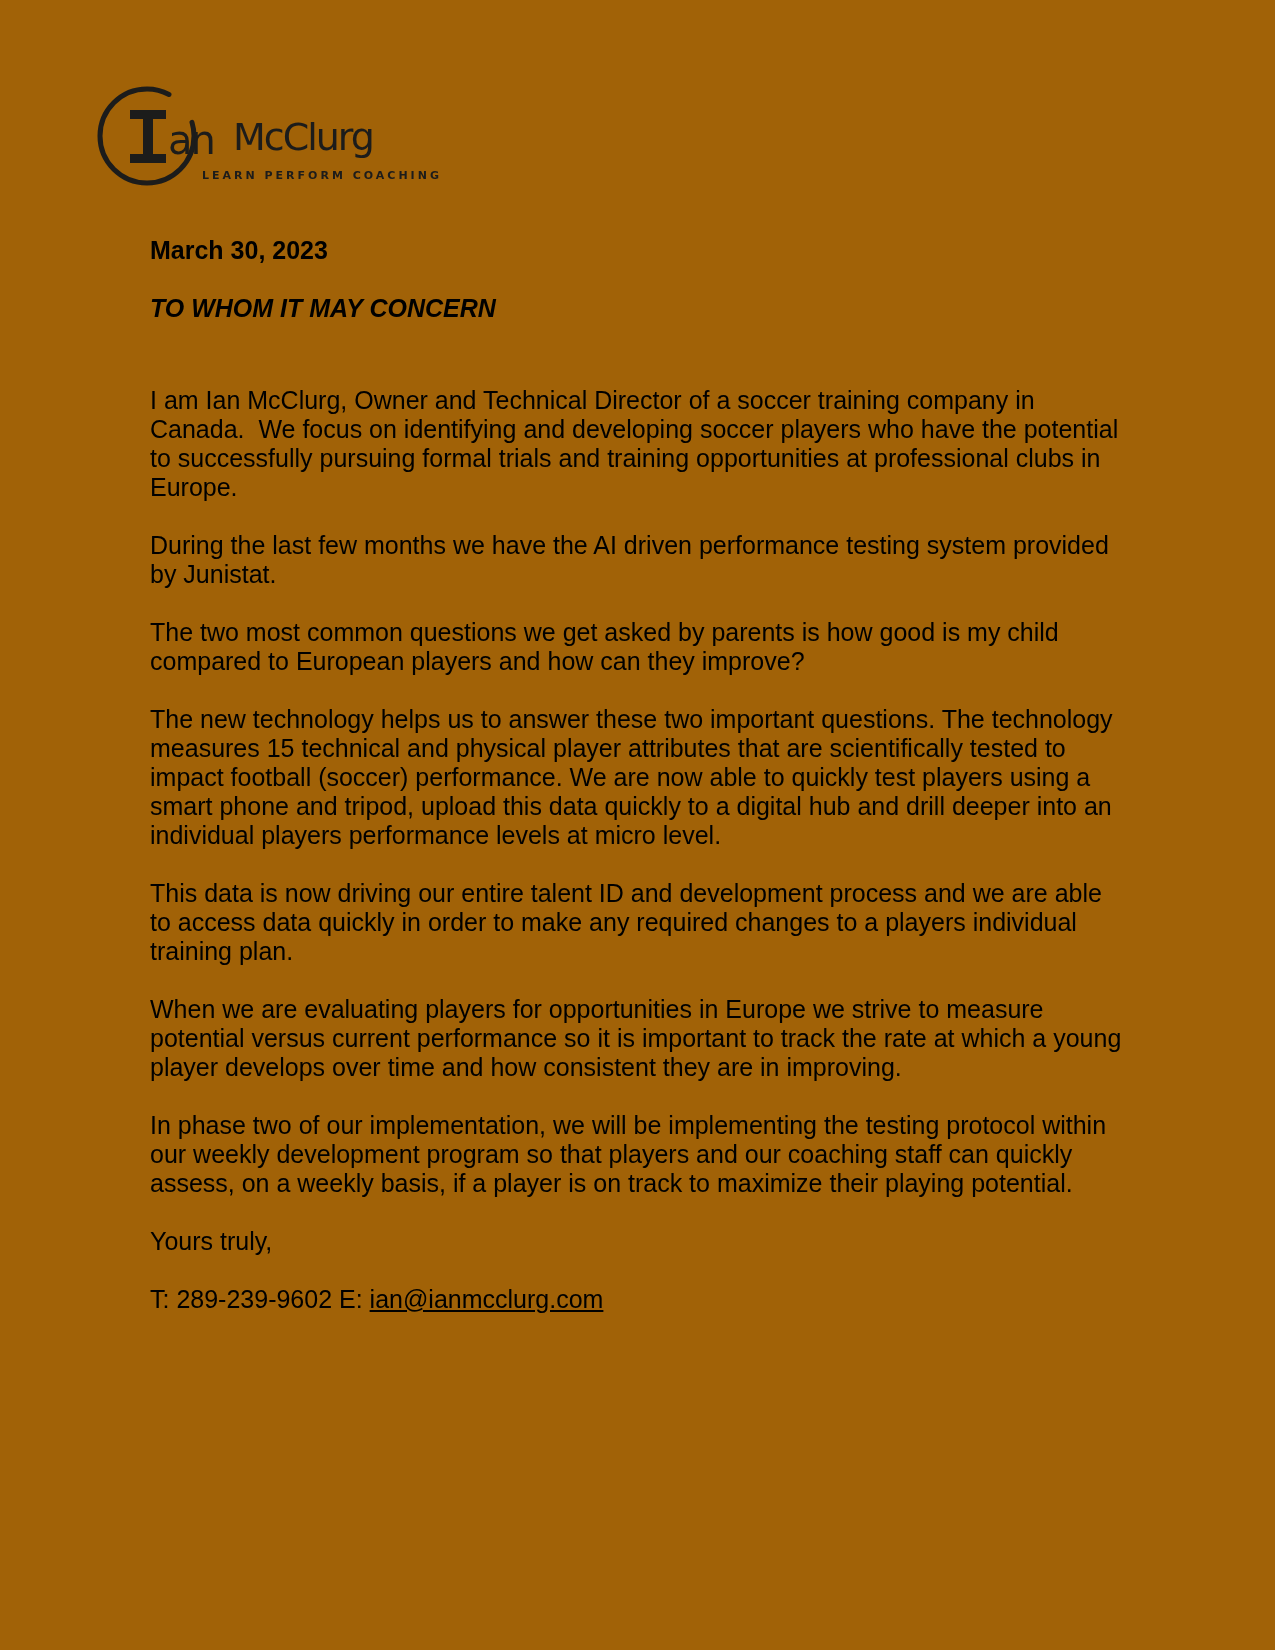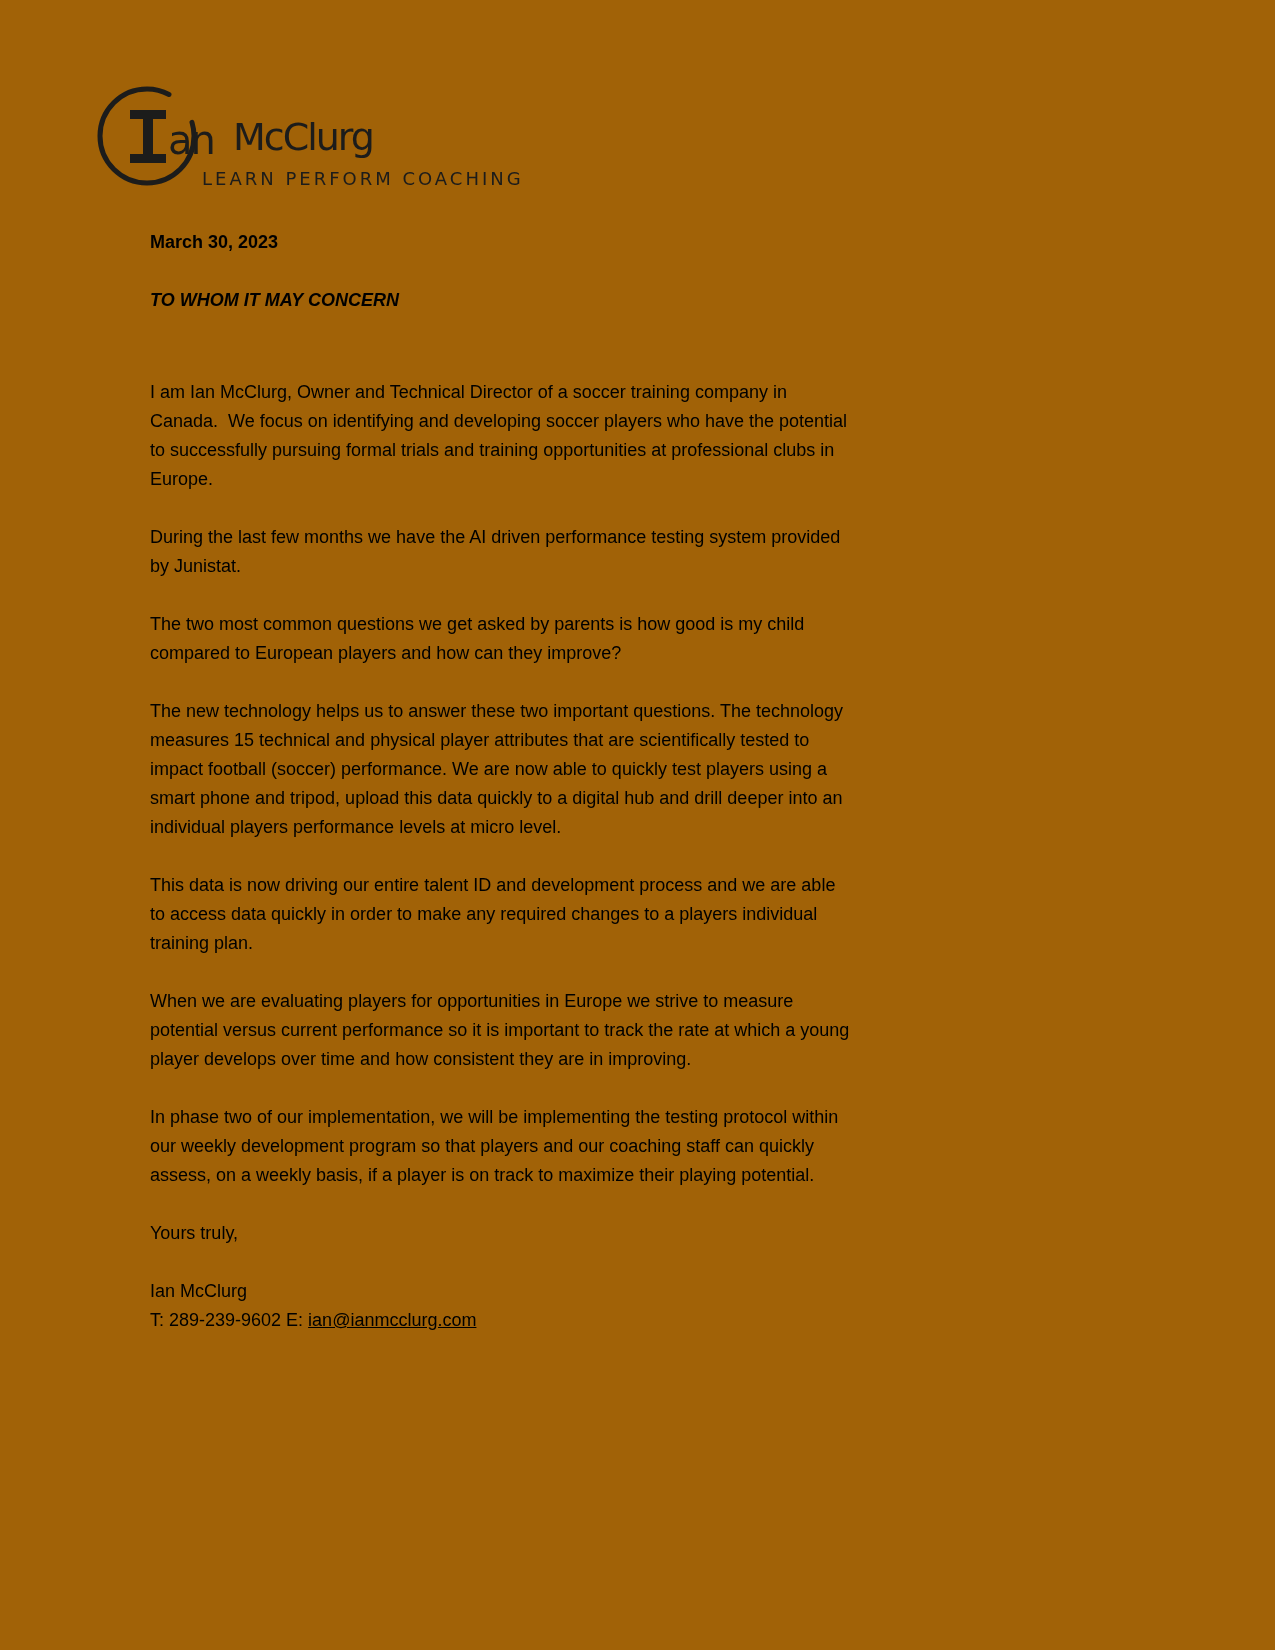--- a/index.html
+++ b/index.html
@@ -40,35 +40,35 @@
     font-size: 38px;
     line-height: 1;
     letter-spacing: -2px;
     color: #1c1c1b;
   }
   .logo-tagline {
     position: absolute;
     left: 107px;
     top: 90px;
     font-family: "DejaVu Sans", sans-serif;
-    font-size: 18px;
-    font-weight: normal;
+    font-size: 11px;
+    font-weight: bold;
     line-height: 1;
     letter-spacing: 3px;
     color: #1c1c1b;
     white-space: nowrap;
   }
 
   
   .letter-body {
     position: absolute;
     left: 150px;
-    top: 228px;
+    top: 236px;
     width: 990px;
-    font-size: 18px;
+    font-size: 25px;
     line-height: 29px;
   }
   .letter-body p {
     margin: 0 0 29px 0;
     white-space: pre-wrap;
   }
   .bold { font-weight: bold; }
   p.salutation { margin-bottom: 63px; font-style: italic; }
   .signature-block p { margin: 0; }
   .email-link {
@@ -119,18 +119,17 @@
     <p>When we are evaluating players for opportunities in Europe we strive to measure
 potential versus current performance so it is important to track the rate at which a young
 player develops over time and how consistent they are in improving.</p>
     <p>In phase two of our implementation, we will be implementing the testing protocol within
 our weekly development program so that players and our coaching staff can quickly
 assess, on a weekly basis, if a player is on track to maximize their playing potential.</p>
 
     <p>Yours truly,</p>
 
     <div class="signature-block">
-      <p>Ian McClurg</p>
       <p><span>T: 289-239-9602 E: </span><a class="email-link">ian@ianmcclurg.com</a></p>
     </div>
   </div>
 
 </div>
 
 </body></html>

